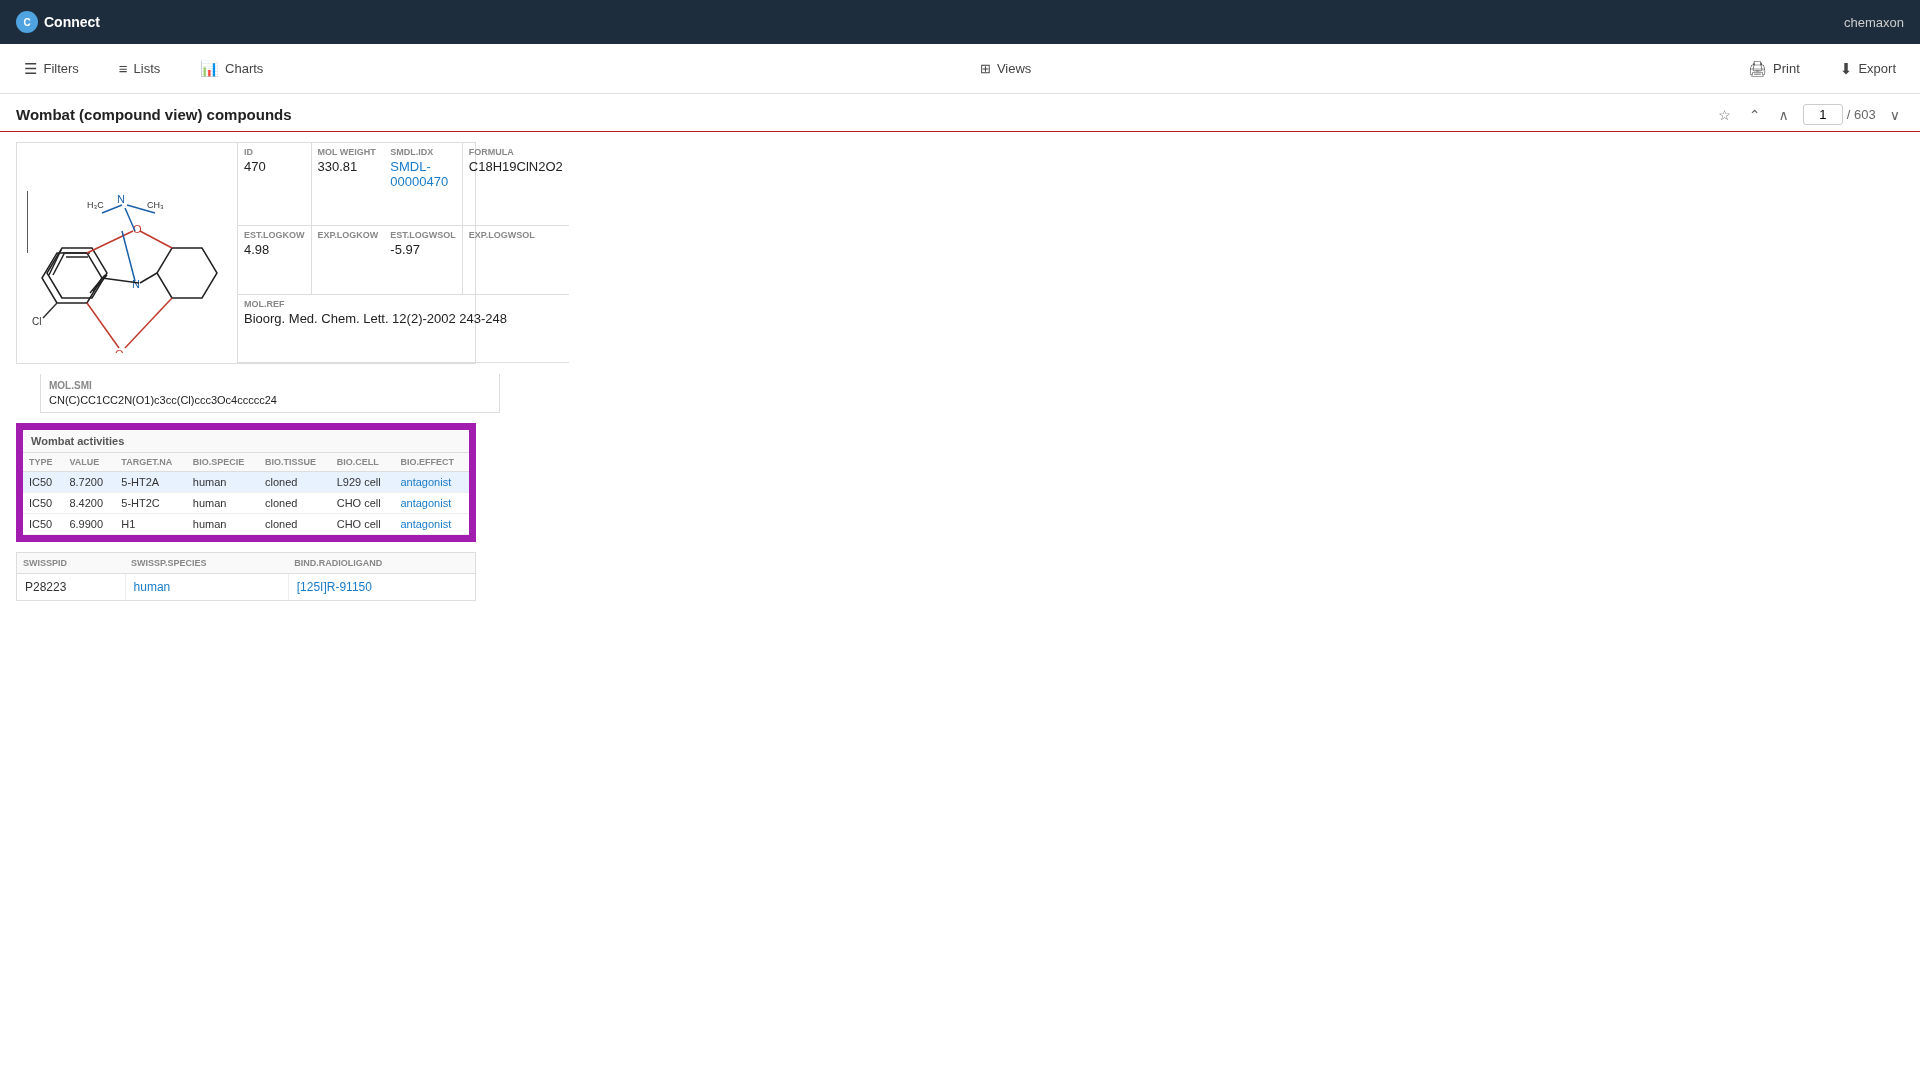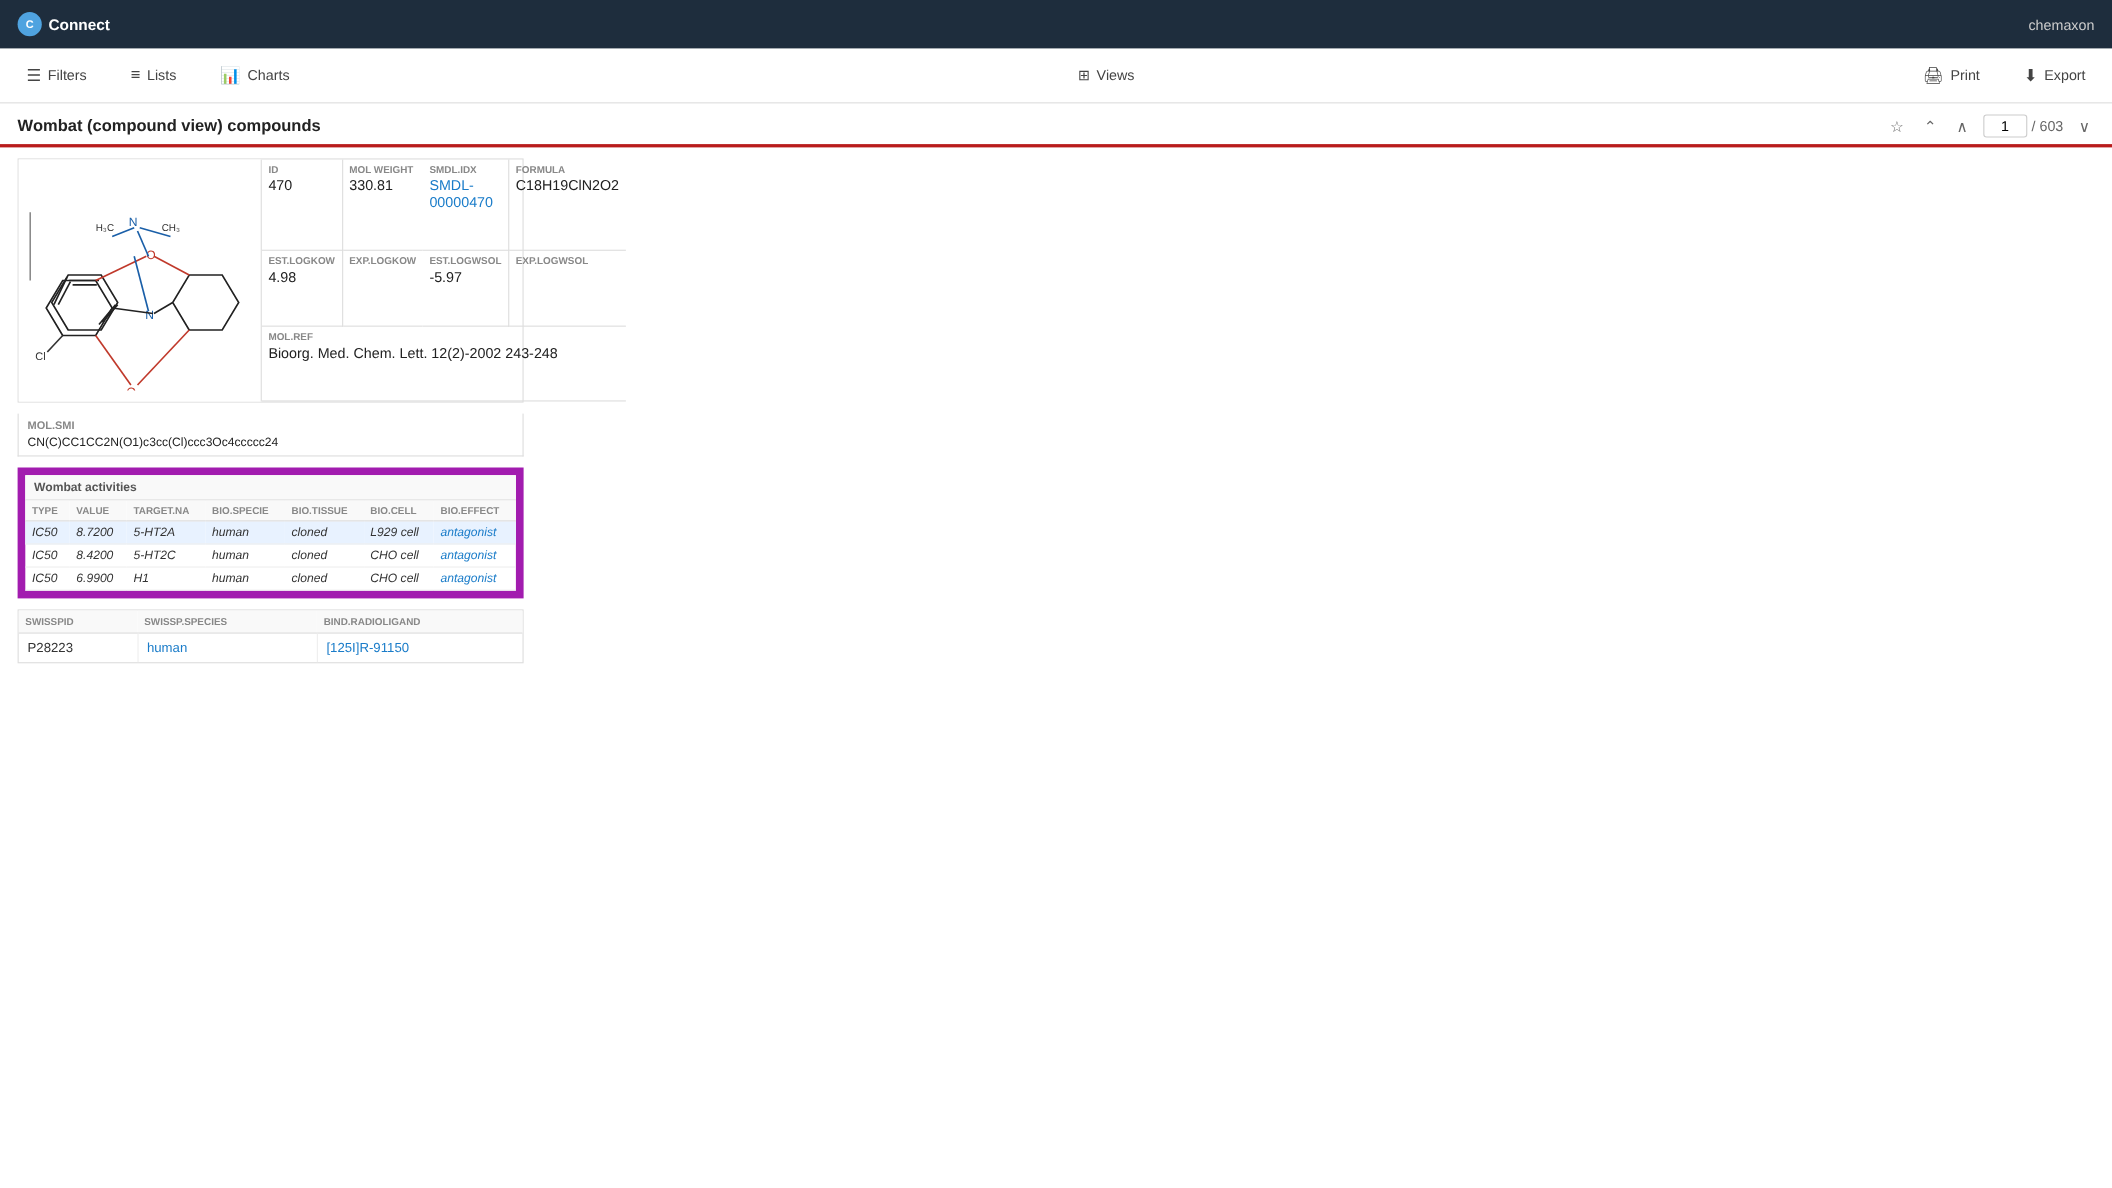--- a/index.html
+++ b/index.html
@@ -46,21 +46,21 @@
       cursor: pointer; color: #444; font-size: 13px;
       background: none; border: none;
     }
 
     
     .page-header {
       padding: 10px 16px 6px;
       display: flex;
       align-items: center;
       justify-content: space-between;
-      border-bottom: 3px solid #b91c1c;
+      border-bottom: 1px solid #b91c1c;
     }
     .page-title { font-size: 15px; font-weight: bold; color: #222; }
     .page-controls { display: flex; align-items: center; gap: 10px; }
     .page-controls .ctrl-btn {
       background: none; border: none; cursor: pointer; color: #666; font-size: 14px; padding: 2px 4px;
     }
     .page-nav { display: flex; align-items: center; gap: 4px; font-size: 13px; color: #444; }
     .page-nav input {
       width: 40px; border: 1px solid #ccc; border-radius: 3px; text-align: center; padding: 2px 4px; font-size: 13px;
     }
@@ -107,20 +107,21 @@
       grid-column: 1 / -1;
       border-right: none;
     }
 
     
     .smiles-section {
       border: 1px solid #ddd;
       border-top: none;
       max-width: 460px;
       padding: 6px 8px;
+      margin-left: 24px;
     }
     .section-label { font-size: 10px; font-weight: bold; color: #888; margin-bottom: 3px; }
     .section-value { font-size: 11px; color: #222; word-break: break-all; }
 
     
     .activities-section {
       border: 7px solid #a21caf;
       max-width: 460px;
       margin-top: 10px;
     }
@@ -130,21 +131,21 @@
       border-bottom: 1px solid #ddd;
       background: #f9f9f9;
     }
     .activities-table { width: 100%; border-collapse: collapse; }
     .activities-table th {
       text-align: left; font-size: 9px; font-weight: bold; color: #888;
       padding: 4px 6px; border-bottom: 1px solid #ddd; background: #f9f9f9;
       white-space: nowrap;
     }
     .activities-table td {
-      padding: 4px 6px; font-size: 11px; color: #333; border-bottom: 1px solid #eee; font-style: italic;
+      padding: 4px 6px; font-size: 11px; color: #333; border-bottom: 1px solid #eee;
     }
     .activities-table tr:first-child td { background: #e8f2ff; }
     .activities-table td.blue { color: #1a7cc9; }
 
     
     .swiss-section {
       border: 1px solid #ddd;
       max-width: 460px;
       margin-top: 10px;
     }

